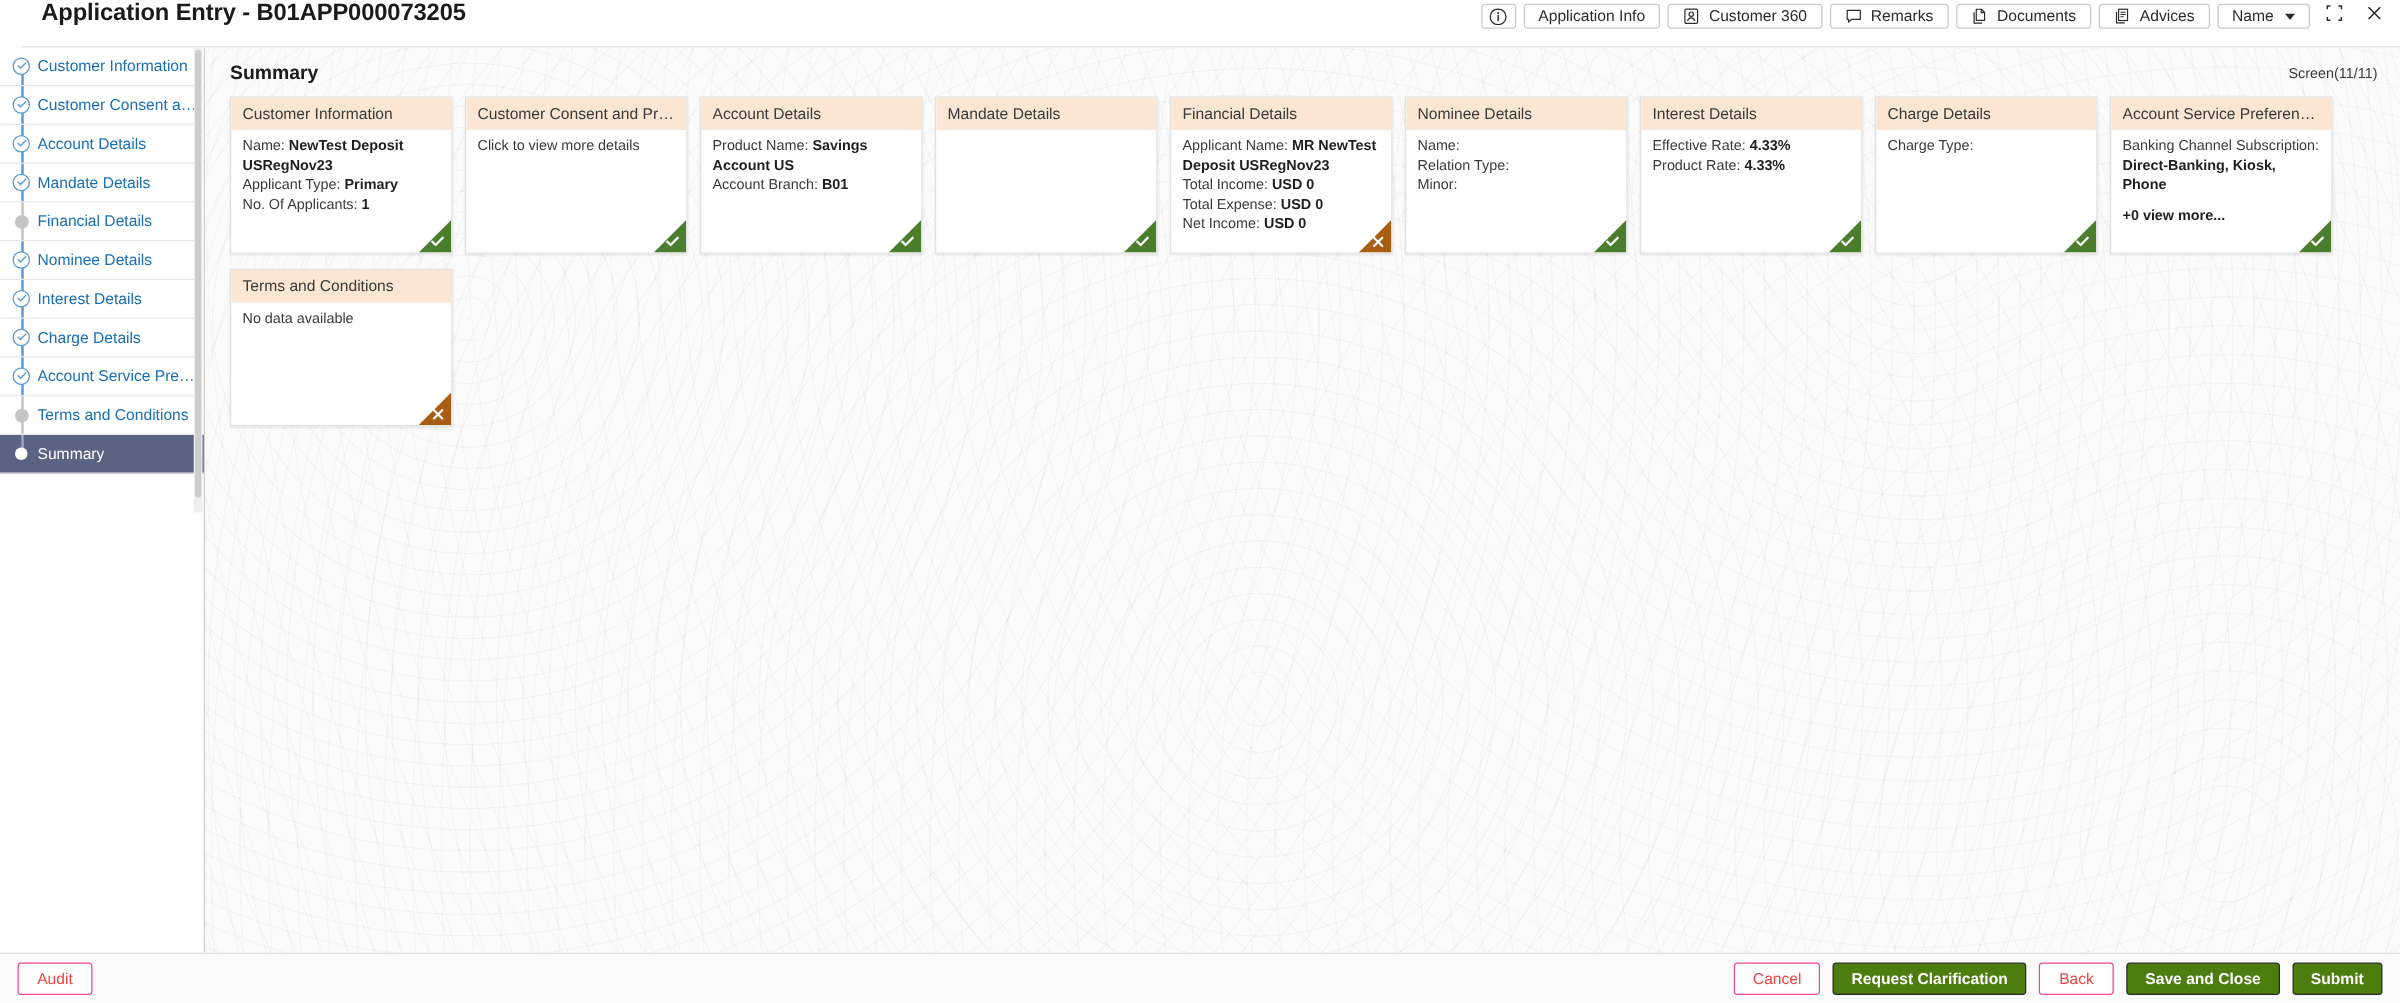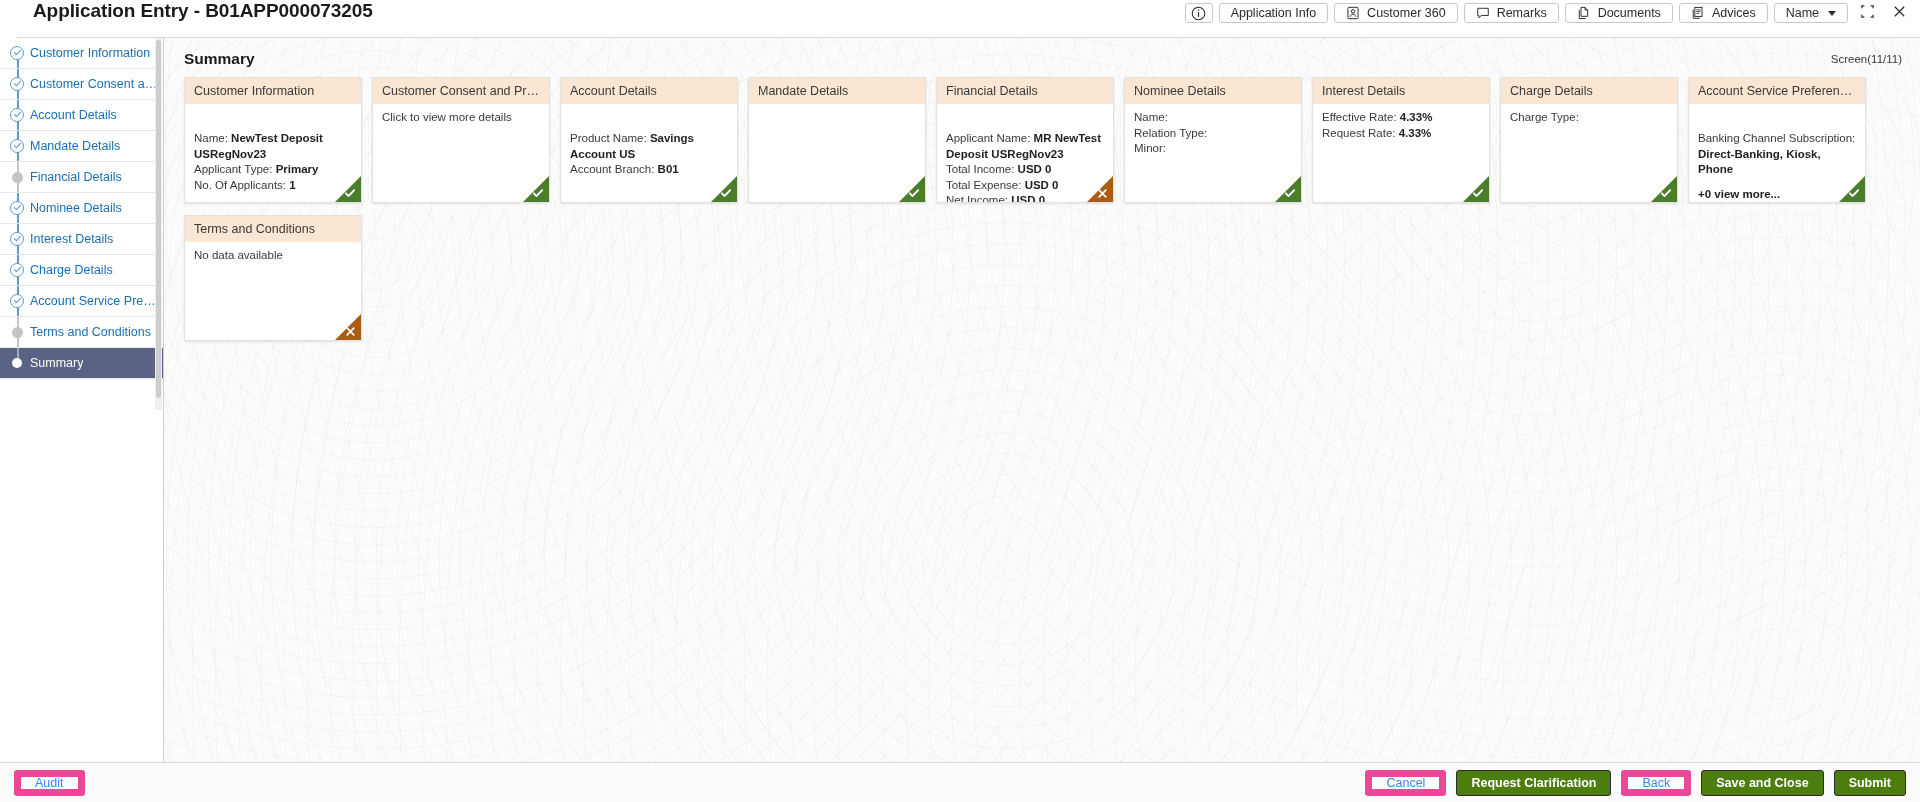--- a/index.html
+++ b/index.html
@@ -100,21 +100,21 @@
     cursor: pointer;
   }
   .card-head {
     height: 26px; background: #fae6d2; display: flex; align-items: center;
     padding: 0 9px; font-size: 12.5px; color: #3a3a3a;
     white-space: nowrap; overflow: hidden; text-overflow: ellipsis;
   }
   .card-head span { overflow: hidden; text-overflow: ellipsis; white-space: nowrap; display: block; width: 100%; }
   .card-body { padding: 6px 8px 0 9px; }
   .cline { font-size: 11.5px; line-height: 15.5px; color: #3a3a3a; white-space: nowrap; }
-  .cline.wrap { white-space: normal; margin-top: 21px; }
+  .cline.wrap { white-space: normal; }
   .cline b { font-weight: bold; color: #1f1f1f; }
   .cmore { font-size: 11.5px; font-weight: bold; color: #1f1f1f; margin-top: 10px; }
   .badge {
     position: absolute; right: 0; bottom: 0; width: 0; height: 0;
     border-left: 26px solid transparent;
   }
   .badge.ok { border-bottom: 26px solid #4a7d2c; }
   .badge.err { border-bottom: 26px solid #a85d12; }
   .badge-glyph {
     position: absolute; right: 2px; bottom: 0px; width: 18px; height: 18px;
@@ -126,21 +126,21 @@
     height: 40px; min-height: 40px;
     display: flex; align-items: center; padding: 0 14px;
     border-top: 1px solid #d9d9d9; background: #fbfbfb;
   }
   .fspacer { flex: 1; }
   .fbtn {
     height: 26px; min-width: 60px; padding: 0 14px; margin-left: 10px;
     border-radius: 3px; font-size: 12.5px; cursor: pointer;
     display: inline-flex; align-items: center; justify-content: center; white-space: nowrap;
   }
-  .fbtn.light { background: #fff; border: 7px solid #ec4899; color: #3b82f6; }
+  .fbtn.light { background: #fff; border: 1px solid #ec4899; color: #ef4444; }
   .fbtn.dark { background: #4d7c0f; border: 1px solid #2b2b2b; color: #fff; font-weight: bold; }
   .fbtn.audit { margin-left: 0; }
 </style>
 </head>
 <body>
 
 <div class="app">
 
   <div class="header">
     <div class="header-title">Application Entry - B01APP000073205</div>
@@ -440,21 +440,21 @@
                 <path d="M1.8 6.3l2.7 2.7L10.2 3.2" fill="none" stroke="#fff" stroke-width="1.8" stroke-linecap="round" stroke-linejoin="round"></path>
               </svg>
             </div>
           </div>
           <div class="card">
             <div class="card-head">
               <span>Interest Details</span>
             </div>
             <div class="card-body">
               <div class="cline"><span>Effective Rate: </span><b>4.33%</b></div>
-              <div class="cline"><span>Request Rate: </span><b>4.33%</b></div>
+              <div class="cline"><span>Product Rate: </span><b>4.33%</b></div>
             </div>
             <div class="badge ok"></div>
             <div class="badge-glyph">
               <svg width="12" height="12" viewBox="0 0 12 12">
                 <path d="M1.8 6.3l2.7 2.7L10.2 3.2" fill="none" stroke="#fff" stroke-width="1.8" stroke-linecap="round" stroke-linejoin="round"></path>
               </svg>
             </div>
           </div>
           <div class="card">
             <div class="card-head">

